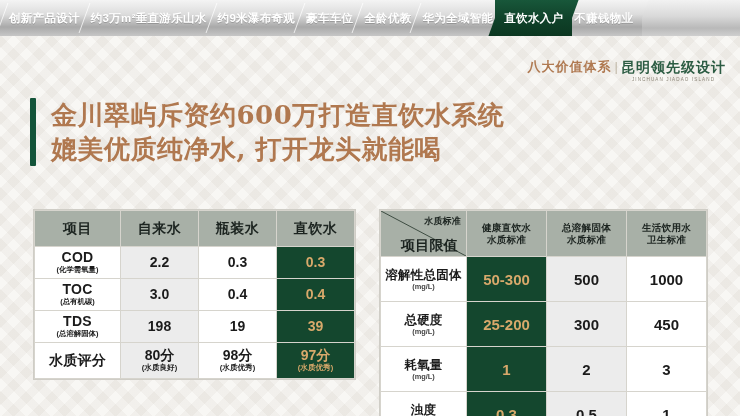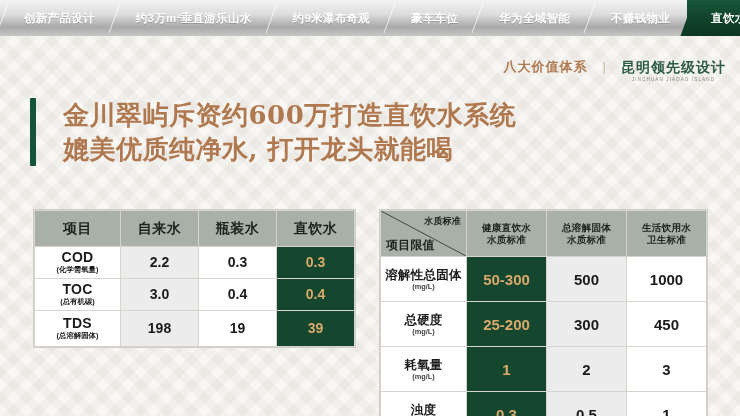--- a/index.html
+++ b/index.html
@@ -58,21 +58,21 @@
     flex: 0 0 auto;
     display: flex;
     align-items: center;
     justify-content: center;
     color: #ffffff;
     font-size: 11.5px;
     font-weight: bold;
     letter-spacing: .3px;
     white-space: nowrap;
     background: linear-gradient(180deg,#f4f4f4 0%,#dcdcdc 40%,#a9a9a9 75%,#c6c6c6 100%);
-    padding: 0 24px;
+    padding: 0 9px;
     text-shadow: 0 1px 0 rgba(0,0,0,.18);
   }
   .nav-item + .nav-item { margin-left: -7px; }
   .nav-item .skewbg {
     position: absolute;
     inset: 0;
     transform: skewX(-20deg);
     background: inherit;
     z-index: 0;
   }
@@ -94,21 +94,21 @@
   }
   .nav-item.active::before { display: none; }
 
   
   .brand {
     position: absolute;
     right: 14px;
     top: 58px;
     display: flex;
     align-items: flex-start;
-    gap: 15px;
+    gap: 3px;
     z-index: 4;
   }
   .brand-left {
     font-size: 13px;
     font-weight: bold;
     color: #b07a52;
     letter-spacing: 1px;
     line-height: 18px;
   }
   .brand-div {
@@ -133,21 +133,21 @@
     transform: scaleY(1.05);
   }
 
   
   .headline {
     position: absolute;
     left: 30px;
     top: 98px;
     display: flex;
     align-items: stretch;
-    gap: 27px;
+    gap: 15px;
     z-index: 4;
   }
   .headline-bar {
     width: 6px;
     background: #13543a;
     flex: 0 0 6px;
     border-radius: 1px;
   }
   .headline-text {
     display: flex;
@@ -251,22 +251,22 @@
   .corner-tr {
     position: absolute;
     right: 5px; top: 5px;
     font-size: 9px;
     font-weight: bold;
     color: #1c2420;
     line-height: 11px;
   }
   .corner-bl {
     position: absolute;
-    left: 5px; bottom: 5px;
-    font-size: 12px;
+    left: 20px; bottom: 5px;
+    font-size: 14px;
     font-weight: bold;
     color: #1c2420;
     line-height: 11px;
   }
 
   #table-right tbody td { height: 45px; }
   #table-right tbody td.rowhdr { background: #ffffff; color: #1b1b1b; }
   #table-right tbody td.val-hl { background: #14472e; color: #d8a96b; font-size: 15px; font-weight: bold; }
   #table-right tbody td.val-a  { background: #ececec; color: #1b1b1b; font-size: 15px; font-weight: bold; }
   #table-right tbody td.val-b  { background: #ffffff; color: #1b1b1b; font-size: 15px; font-weight: bold; }
@@ -291,29 +291,33 @@
     <div class="nav-item sep">
       <span class="skewbg"></span>
       <span class="lbl">约9米瀑布奇观</span>
     </div>
     <div class="nav-item sep">
       <span class="skewbg"></span>
       <span class="lbl">豪车车位</span>
     </div>
     <div class="nav-item sep">
       <span class="skewbg"></span>
+      <span class="lbl">全龄优教</span>
+    </div>
+    <div class="nav-item sep">
+      <span class="skewbg"></span>
       <span class="lbl">华为全域智能</span>
     </div>
+    <div class="nav-item active">
+      <span class="skewbg"></span>
+      <span class="lbl">直饮水入户</span>
+    </div>
     <div class="nav-item sep">
       <span class="skewbg"></span>
       <span class="lbl">不赚钱物业</span>
-    </div>
-    <div class="nav-item active">
-      <span class="skewbg"></span>
-      <span class="lbl">直饮水入户</span>
     </div>
   </nav>
 
   <div class="brand">
     <span class="brand-left">八大价值体系</span>
     <span class="brand-div">|</span>
     <span class="brand-right">
       <span class="brand-cn">昆明领先级设计</span>
       <span class="brand-en">JINCHUAN JIADAO ISLAND</span>
     </span>
@@ -409,20 +413,45 @@
             <span class="v-main">19</span>
           </div>
         </td>
         <td class="val-hl">
           <div class="cell-stack">
             <span class="v-main">39</span>
           </div>
         </td>
       </tr>
 
+      <tr>
+        <td class="rowhdr">
+          <div class="cell-stack">
+            <span class="m-main">水质评分</span>
+          </div>
+        </td>
+        <td class="val-a">
+          <div class="cell-stack">
+            <span class="v-main">80分</span>
+            <span class="v-sub">(水质良好)</span>
+          </div>
+        </td>
+        <td class="val-b">
+          <div class="cell-stack">
+            <span class="v-main">98分</span>
+            <span class="v-sub">(水质优秀)</span>
+          </div>
+        </td>
+        <td class="val-hl">
+          <div class="cell-stack">
+            <span class="v-main">97分</span>
+            <span class="v-sub">(水质优秀)</span>
+          </div>
+        </td>
+      </tr>
     </tbody>
   </table>
 
   <table class="tbl" id="table-right">
     <colgroup>
       <col class="c0">
         <col class="c1">
         <col class="c2">
         <col class="c3">
     </colgroup>

